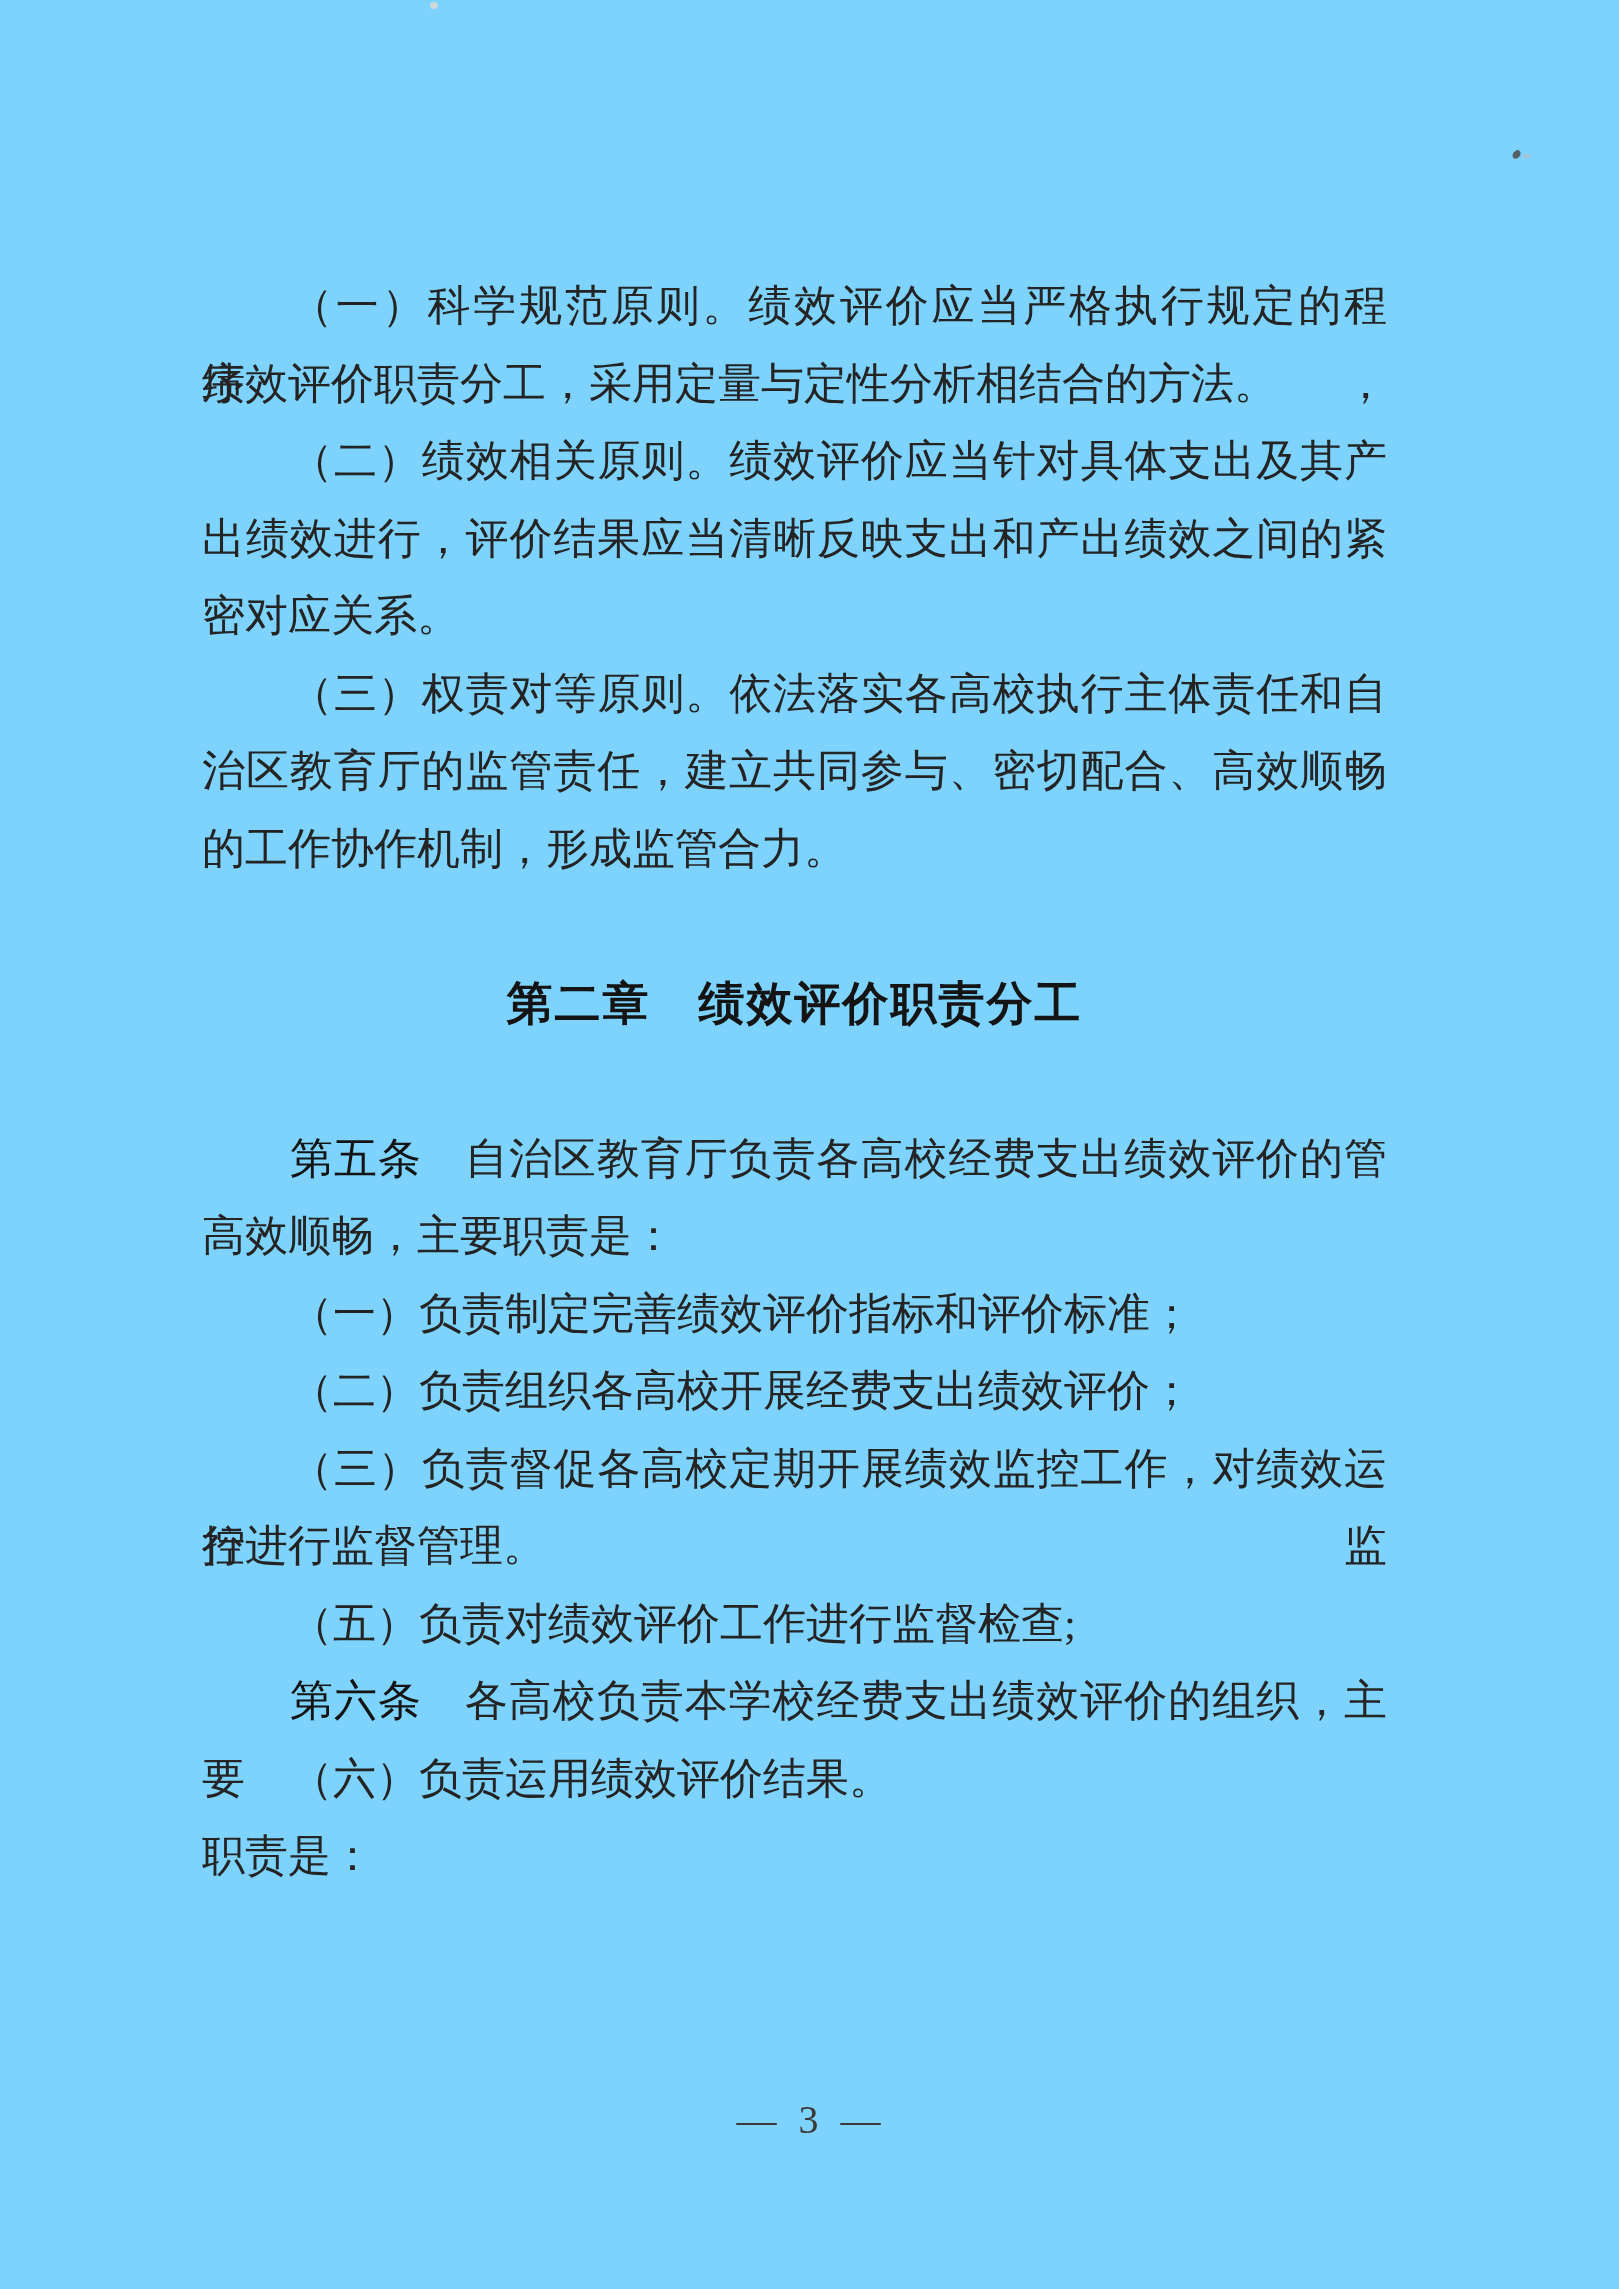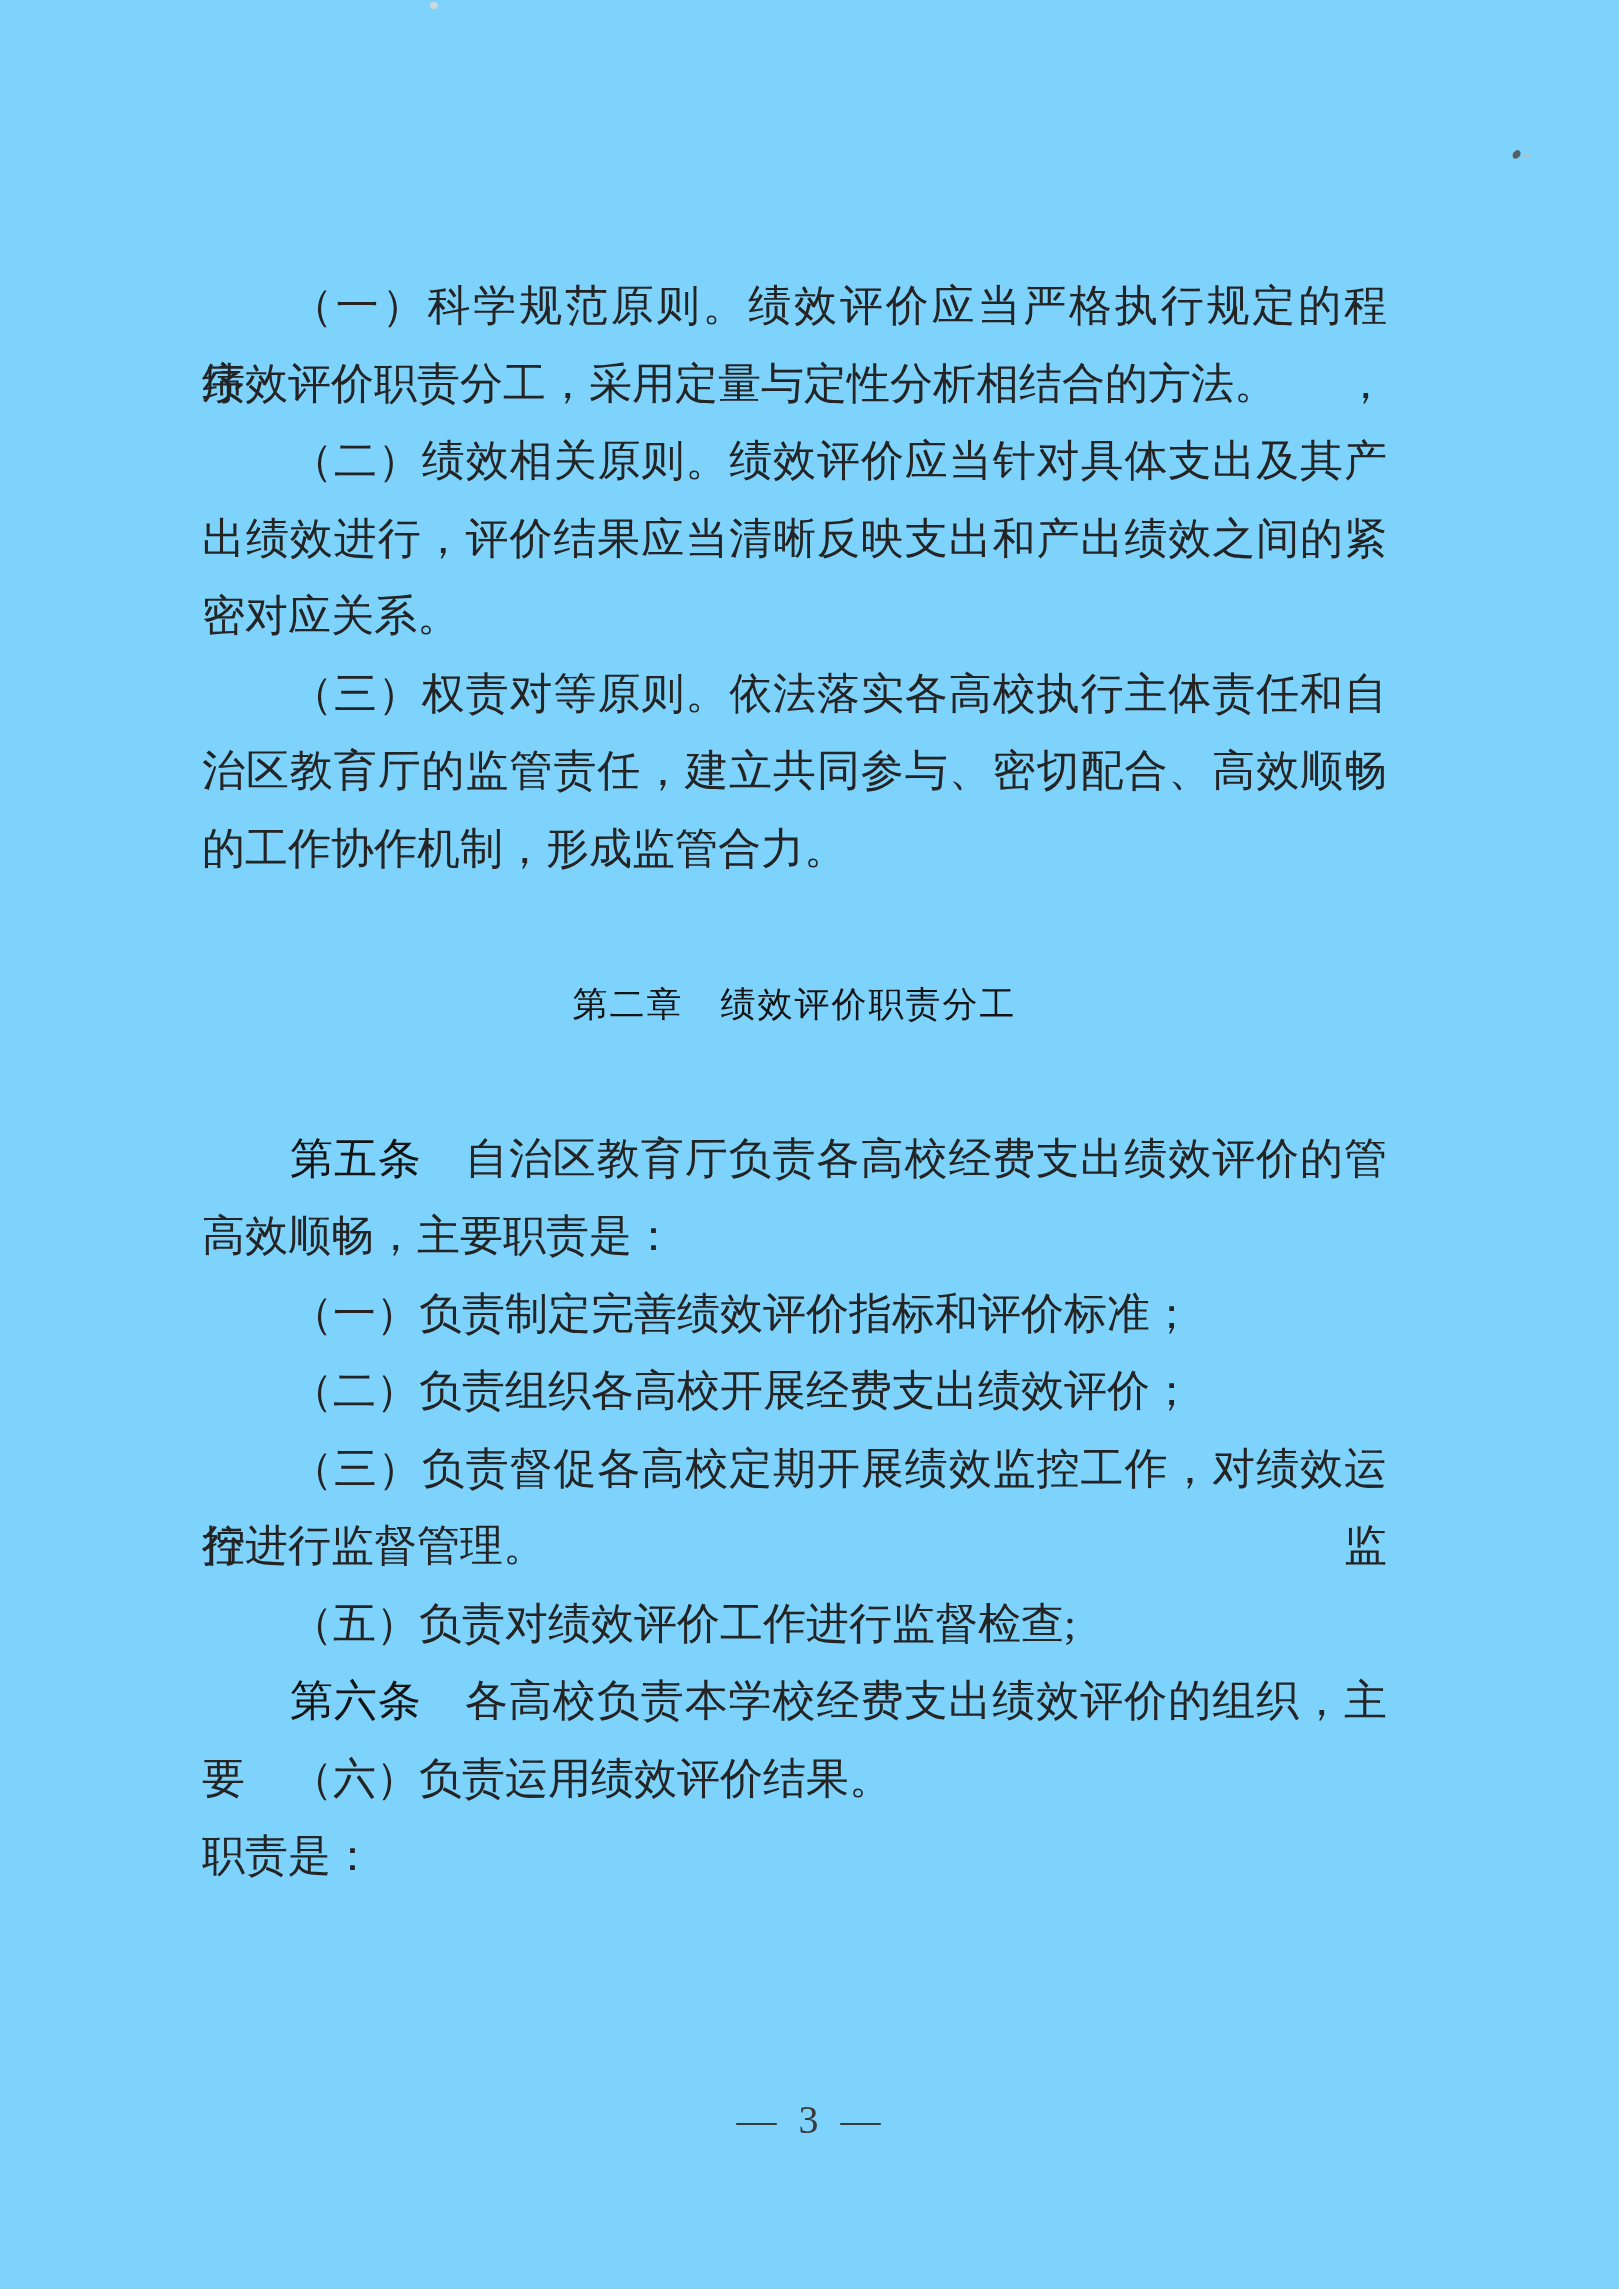--- a/index.html
+++ b/index.html
@@ -26,22 +26,22 @@
     line-height: 77.5px;
     font-size: 43px;
     color: #242424;
     text-align: justify;
     white-space: nowrap;
   }
   .ind { text-indent: 88px; }
   .fill { text-align-last: justify; white-space: normal; }
   .sp { height: 77.5px; }
   .heading {
-    font-size: 35px;
-    font-weight: 400;
+    font-size: 46px;
+    font-weight: 700;
     color: #141414;
     text-align: center;
     text-align-last: center;
     letter-spacing: 2px;
     font-family: "Liberation Sans", "DejaVu Sans", sans-serif;
   }
   .art-num {
     font-weight: 400;
     color: #141414;
     margin-right: 1em;

